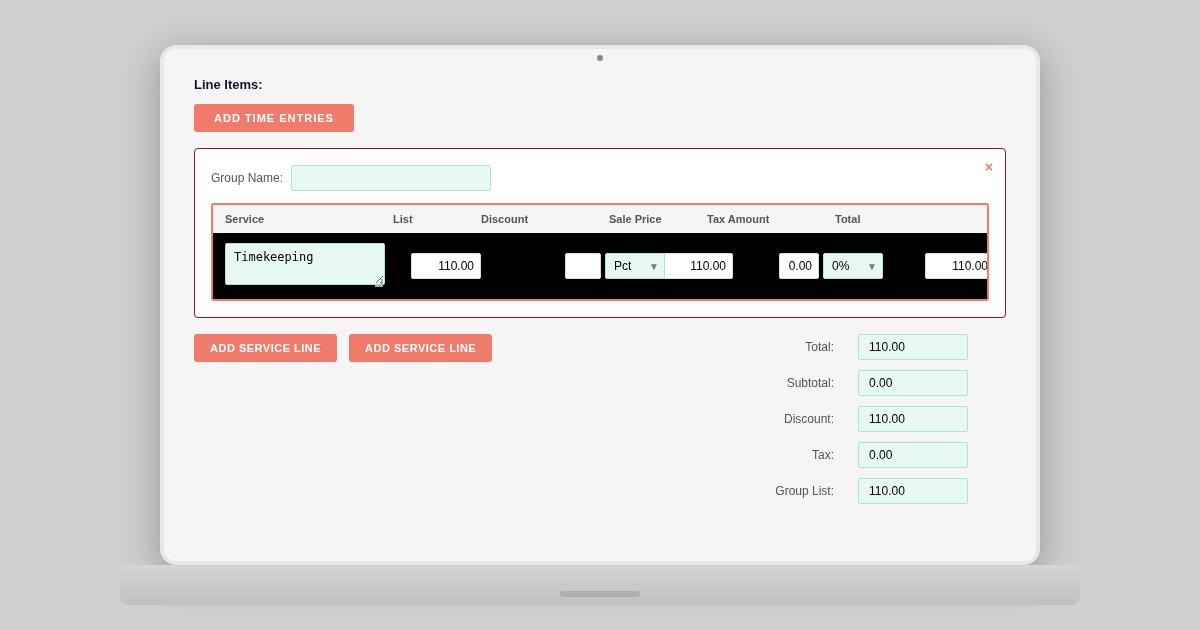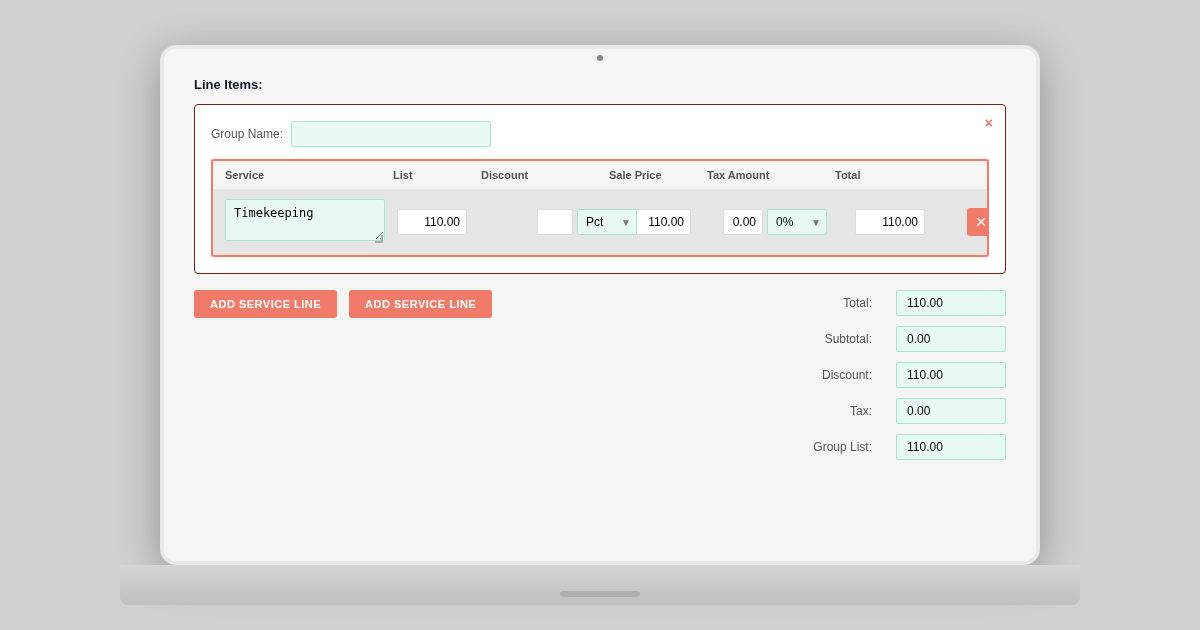--- a/index.html
+++ b/index.html
@@ -158,23 +158,23 @@
       font-size: 11px;
       color: #555;
       font-weight: 700;
       gap: 8px;
     }
 
     .table-row {
       display: grid;
       grid-template-columns: 160px 80px 120px 90px 120px 100px 80px;
       padding: 10px 12px;
-      gap: 12px;
-      align-items: center;
-      background: #e5e5e5;
+      gap: 26px;
+      align-items: center;
+      background: #000000;
     }
 
     .service-cell {
       position: relative;
     }
 
     .service-input {
       border: 1px solid #a8e6d0;
       background: #e8f8f2;
       padding: 6px 8px;
@@ -320,21 +320,21 @@
       margin-left: auto;
       display: flex;
       flex-direction: column;
       gap: 10px;
       min-width: 300px;
     }
 
     .totals-row {
       display: flex;
       align-items: center;
-      justify-content: flex-end;
+      justify-content: center;
       gap: 24px;
     }
 
     .totals-label {
       font-size: 12px;
       color: #555;
       text-align: right;
       min-width: 90px;
     }
 
@@ -362,20 +362,21 @@
 
 <div class="laptop-wrapper">
   <div class="laptop-body">
     <div class="laptop-screen">
       <div class="camera-dot"></div>
 
       <div class="screen-content">
 
         <div class="section-label">Line Items:</div>
 
+        <button class="add-time-btn">ADD TIME ENTRIES</button>
 
         <div class="group-section">
           <div class="group-name-row">
             <span class="group-name-label">Group Name:</span>
             <input class="group-name-input" type="text" value="" style="">
           </div>
           <span class="close-x">×</span>
 
           <div class="line-items-table">
             <div class="table-header">

